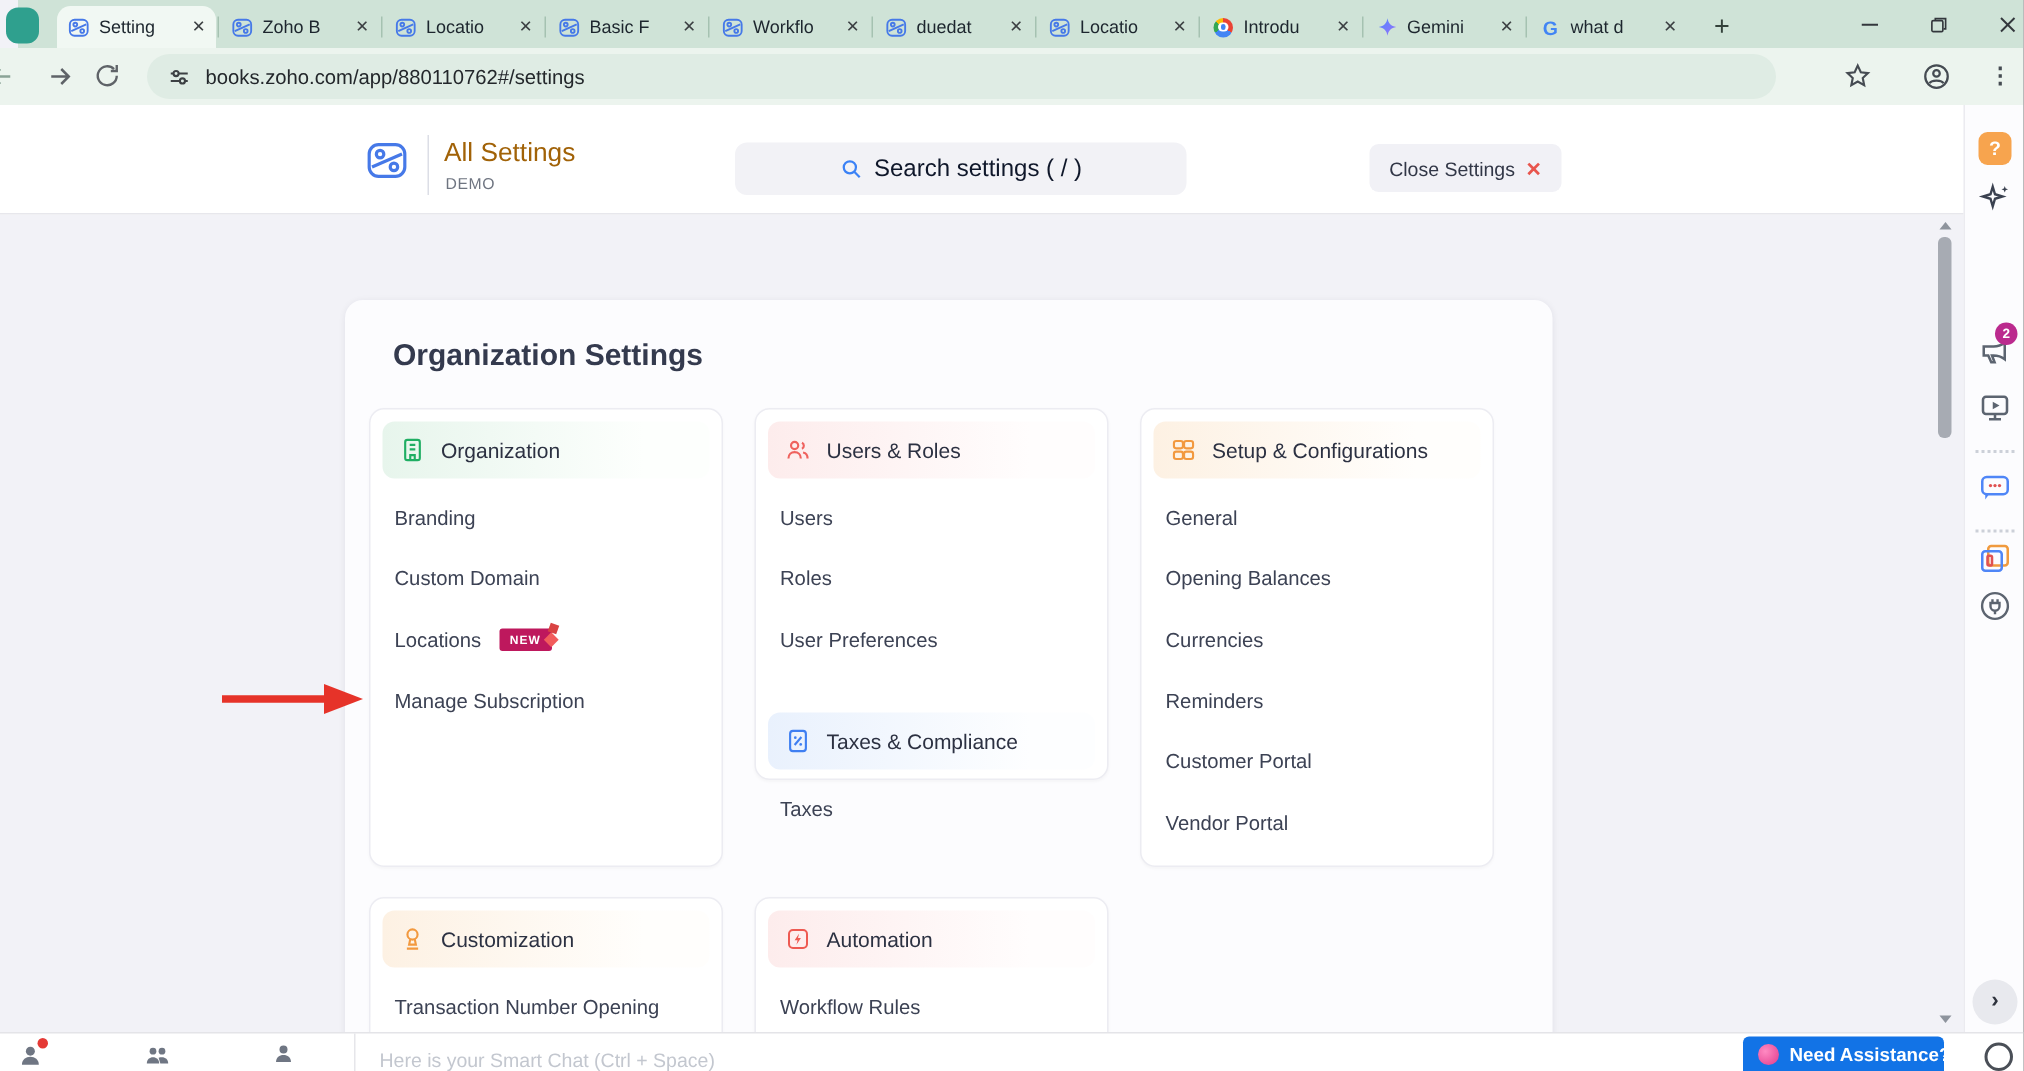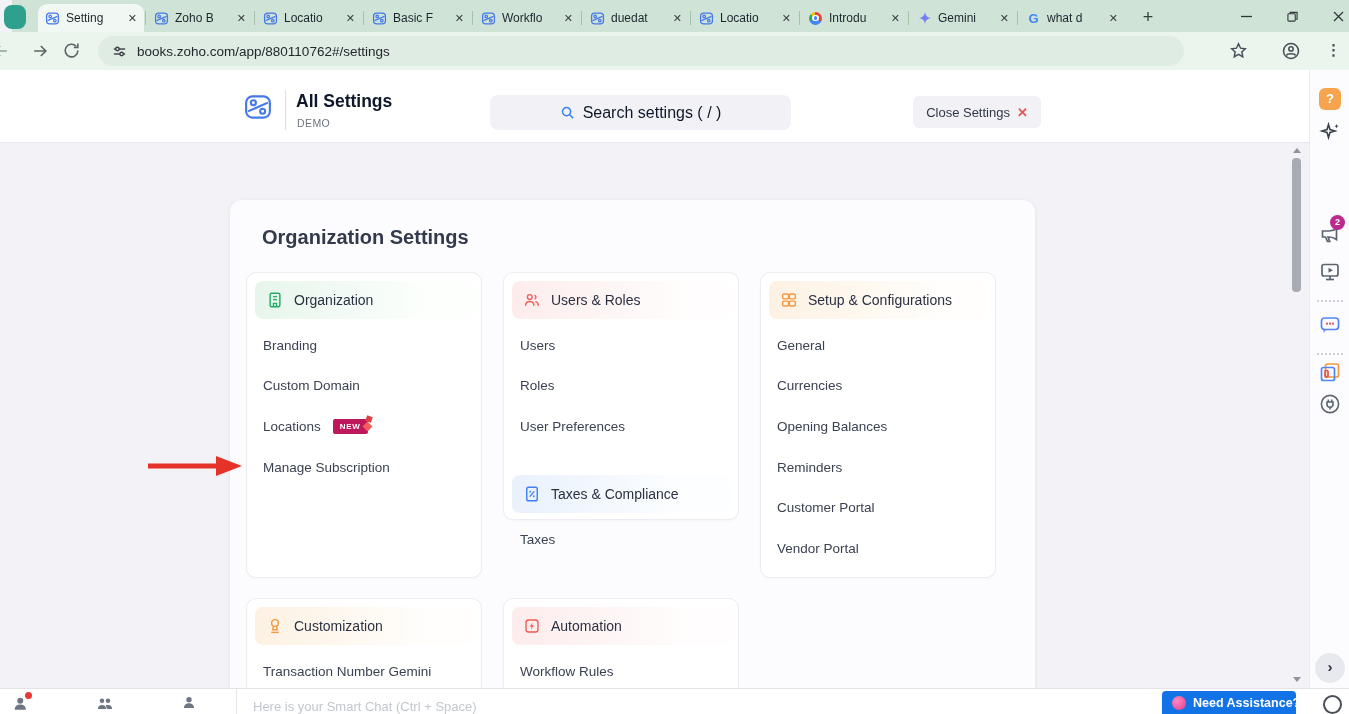--- a/index.html
+++ b/index.html
@@ -28,21 +28,21 @@
   .nav-ic { position:absolute; top:9px; width:20px; height:20px; color:#5f6368; }
   .urlpill { position:absolute; left:98px; top:4px; width:1086px; height:30px; background:#dfece4; border-radius:15px; display:flex; align-items:center; }
   .tune-ic { margin-left:13px; width:17px; height:17px; }
   .url-text { margin-left:9px; font-size:13.5px; color:#23272b; }
   .tb-right { position:absolute; top:9px; width:20px; height:20px; }
 
   
   .app-header { position:absolute; top:70px; left:0; width:1310px; height:73px; background:#fff; border-bottom:1px solid #e7e7ec; }
   .logo { position:absolute; left:243px; top:22px; width:30px; height:30px; }
   .hdr-div { position:absolute; left:285px; top:20px; width:1px; height:40px; background:#dcdee6; }
-  .hdr-title { position:absolute; left:296px; top:21px; font-size:17.5px; font-weight:700; color:#0f172a; }
+  .hdr-title { position:absolute; left:296px; top:21px; font-size:17.5px; font-weight:400; color:#a16207; }
   .hdr-sub { position:absolute; left:297px; top:47px; font-size:10.5px; color:#6e7480; letter-spacing:.4px; }
   .searchpill { position:absolute; left:490px; top:25px; width:301px; height:35px; background:#f2f2f6; border-radius:8px; display:flex; align-items:center; justify-content:center; gap:8px; }
   .searchpill span { font-size:16px; color:#0f172a; }
   .close-settings { position:absolute; left:913px; top:26px; width:128px; height:32px; background:#f1f1f6; border-radius:6px; display:flex; align-items:center; justify-content:center; gap:7px; }
   .close-settings .lbl { font-size:13px; color:#323747; }
   .close-settings .x { font-size:13px; font-weight:700; color:#e8554d; }
 
   
   .panel { position:absolute; left:230px; top:200px; width:805px; height:514px; background:#fcfcfe; border-radius:12px; box-shadow:0 1px 5px rgba(30,30,60,.07); overflow:hidden; }
   .panel-heading { position:absolute; left:32px; top:26px; font-size:20px; font-weight:600; color:#343a4e; }
@@ -401,24 +401,24 @@
               <rect x="12.5" y="4" width="8" height="6.5" rx="2"></rect>
             </svg>
           </span>
         <span>Setup &amp; Configurations</span>
       </div>
       <div class="items">
         <div class="item">
             <span>General</span>
           </div>
         <div class="item">
+            <span>Opening Balances</span>
+          </div>
+        <div class="item">
             <span>Currencies</span>
-          </div>
-        <div class="item">
-            <span>Opening Balances</span>
           </div>
         <div class="item">
             <span>Reminders</span>
           </div>
         <div class="item">
             <span>Customer Portal</span>
           </div>
         <div class="item">
             <span>Vendor Portal</span>
           </div>
@@ -431,21 +431,21 @@
             <svg width="18" height="18" viewBox="0 0 24 24" fill="none" stroke="#f2993f" stroke-width="1.9">
               <circle cx="12" cy="8" r="4.5"></circle>
               <path d="M10 12.2 L9 17 h6 l-1-4.8"></path>
               <line x1="7" y1="20.5" x2="17" y2="20.5"></line>
             </svg>
           </span>
         <span>Customization</span>
       </div>
       <div class="items">
         <div class="item">
-            <span>Transaction Number Gemini</span>
+            <span>Transaction Number Opening</span>
           </div>
       </div>
     </div>
 
     <div class="card c5">
       <div class="sec-header th-red">
         <span class="sec-icon">
             <svg width="18" height="18" viewBox="0 0 24 24" fill="none" stroke="#ee5a52" stroke-width="1.8">
               <rect x="4" y="4" width="16" height="16" rx="3.5"></rect>
               <path d="M13 7 l-4 6 h2.6 l-1 4 4-6 h-2.6z" fill="#ee5a52" stroke="none"></path>

